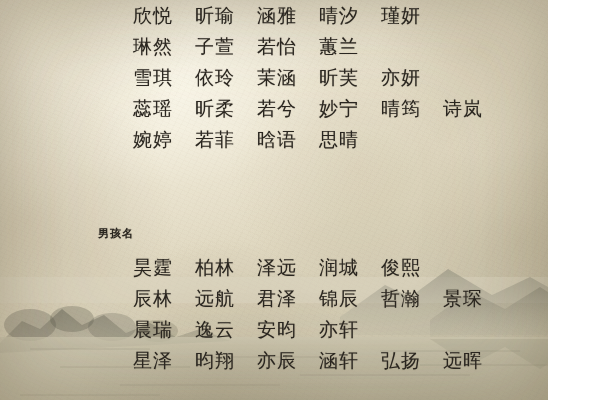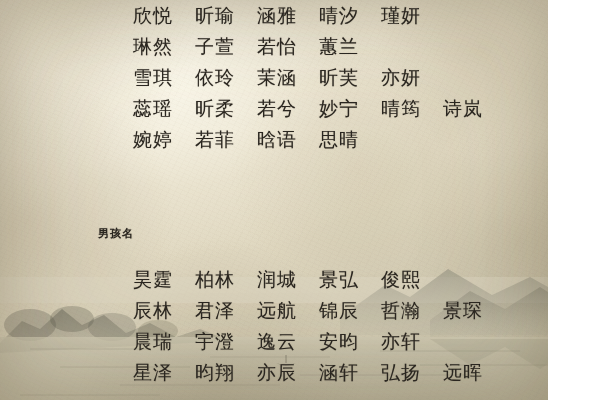--- a/index.html
+++ b/index.html
@@ -110,21 +110,21 @@
     left: 98px;
     font-size: 11px;
     letter-spacing: 1px;
     color: #2a2620;
     font-weight: 600;
     font-family: "DejaVu Sans", sans-serif;
     text-shadow: 0 0 1px rgba(60,52,38,0.35);
   }
   .girls-block { top: 0px; }
   .boys-label { top: 226px; }
-  .boys-block { top: 252px; margin-top: 12px; }
+  .boys-block { top: 252px; }
 </style>
 </head>
 <body>
 
 <div id="page">
 
   <div class="paper-base"></div>
   <div class="stains"></div>
   <div class="fibers"></div>
 
@@ -221,35 +221,34 @@
         <div class="cell">思晴</div>
       </div>
     </div>
 
     <div class="section-label boys-label">男孩名</div>
 
     <div class="name-grid boys-block">
       <div class="row">
         <div class="cell">昊霆</div>
         <div class="cell">柏林</div>
+        <div class="cell">泽远</div>
         <div class="cell">润城</div>
-        <div class="cell">景弘</div>
         <div class="cell">俊熙</div>
       </div>
       <div class="row">
         <div class="cell">辰林</div>
+        <div class="cell">远航</div>
         <div class="cell">君泽</div>
-        <div class="cell">远航</div>
         <div class="cell">锦辰</div>
         <div class="cell">哲瀚</div>
         <div class="cell">景琛</div>
       </div>
       <div class="row">
         <div class="cell">晨瑞</div>
-        <div class="cell">宇澄</div>
         <div class="cell">逸云</div>
         <div class="cell">安昀</div>
         <div class="cell">亦轩</div>
       </div>
       <div class="row">
         <div class="cell">星泽</div>
         <div class="cell">昀翔</div>
         <div class="cell">亦辰</div>
         <div class="cell">涵轩</div>
         <div class="cell">弘扬</div>

